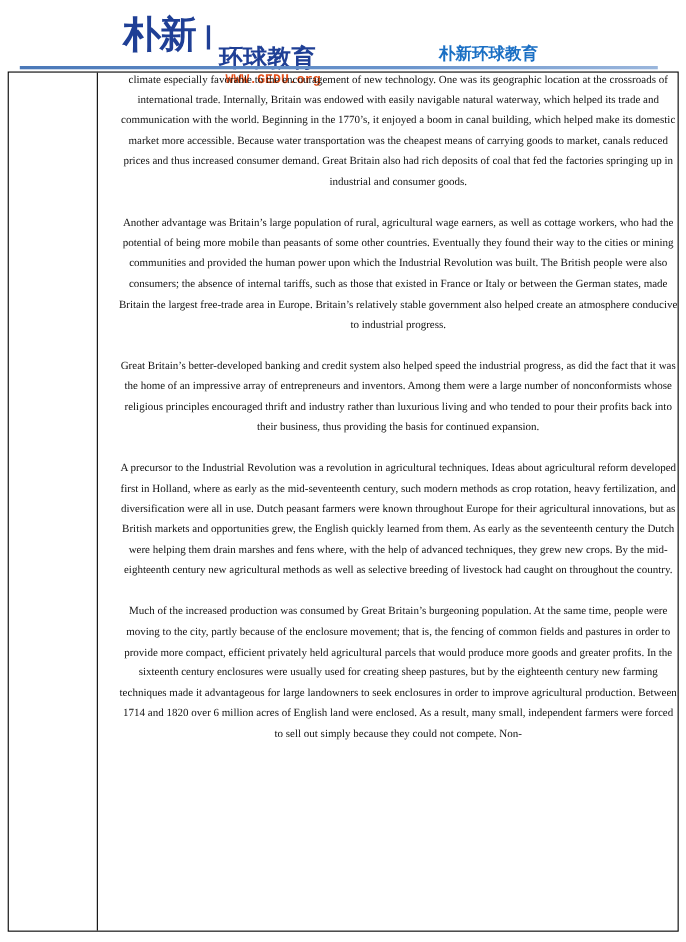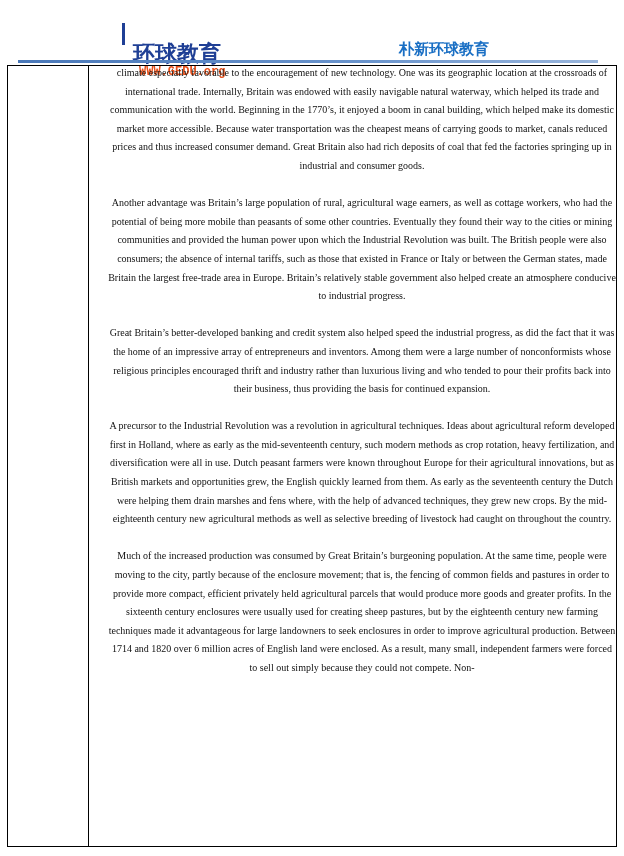--- a/index.html
+++ b/index.html
@@ -15,20 +15,21 @@
   .table { position: absolute; left: 7px; top: 65px; width: 610px; height: 782px; border-top: 1px solid #000; border-left: 1px solid #000; border-right: 1px solid #000; border-bottom: 1px solid #000; box-sizing: border-box; }
   .col-divider { position: absolute; left: 80px; top: 0; bottom: 0; width: 1px; background: #000; }
   .left-cell { position: absolute; left: 0; top: 0; width: 80px; bottom: 0; }
   .content { position: absolute; left: 99px; top: -2px; width: 510px; }
   .para { font-size: 10px; line-height: 18.6px; margin: 0 0 18.6px 0; word-spacing: 0px; text-align: center; }
 </style>
 </head>
 <body>
 
 <div class="logo">
+  <span class="logo-main">朴新</span>
   <span class="logo-sep"></span>
   <div class="logo-right">
     <span class="logo-cn">环球教育</span>
     <span class="logo-url">WWW.GEDU.org</span>
   </div>
 </div>
 
 <div class="header-cn">朴新环球教育</div>
 <div class="header-rule"></div>
 

